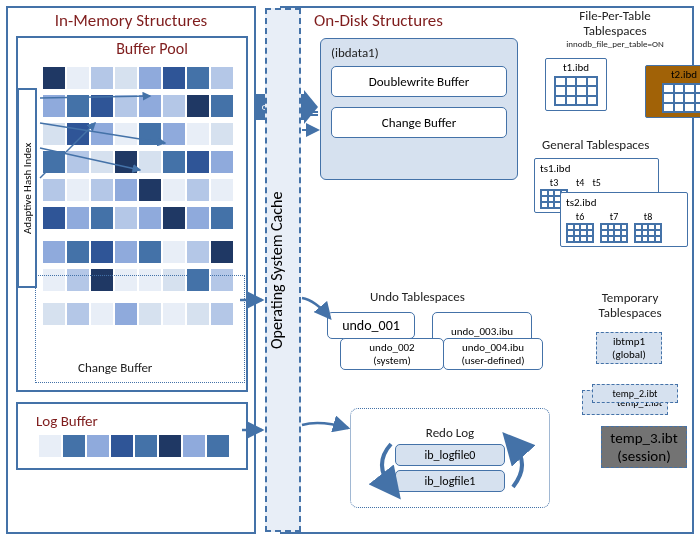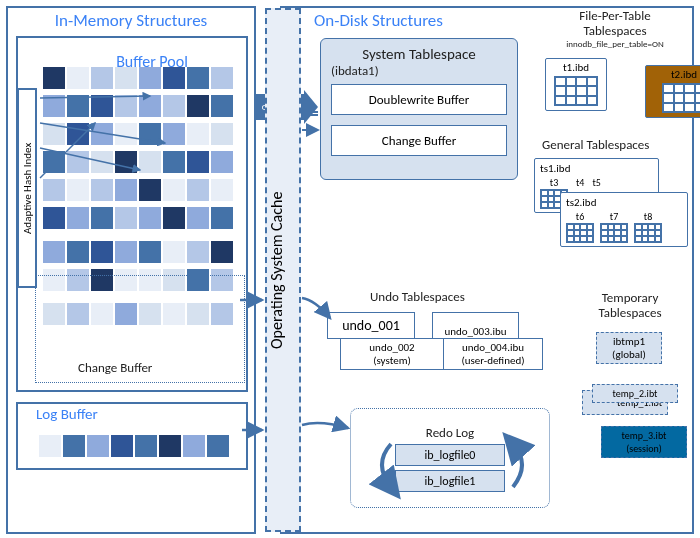--- a/index.html
+++ b/index.html
@@ -1,21 +1,21 @@
 <!DOCTYPE html>
 <html><head>
 <meta charset="utf-8">
 <style>
 *{box-sizing:border-box;margin:0;padding:0;font-family:Calibri,Arial,sans-serif}
 body{background:#fff;width:700px;height:538px;position:relative;overflow:hidden}
 .panel{border:2px solid #4472a8;position:absolute}
-.title{font-size:17px;color:#3b82f6;text-align:center}
+.title{font-size:17px;color:#7f1d1d;text-align:center}
 .subtitle{font-size:13px;color:#222}
 .small{font-size:11px;color:#222}
-.box{border:1.5px solid #4472a8;border-radius:0;text-align:center;font-size:13px;padding:3px 6px}
+.box{border:1.5px solid #4472a8;border-radius:5px;text-align:center;font-size:13px;padding:3px 6px}
 .fbox{border:1.5px solid #4472a8;background:#d6e1ef;border-radius:2px;font-size:11px;text-align:center;padding:2px}
 .dashed{border:2px dashed #4472a8}
 .dashed-light{border:1.5px dashed #4472a8}
 .grid-table{border:1.5px solid #4472a8;display:grid;grid-template-columns:repeat(4,1fr);grid-template-rows:repeat(3,1fr);background:#fff}
 .grid-table div{border:0.5px solid #4472a8}
 .grid-table-s{border:1px solid #4472a8;display:grid;grid-template-columns:repeat(4,1fr);grid-template-rows:repeat(3,1fr);background:#fff}
 .grid-table-s div{border:0.5px solid #4472a8}
 .sq{width:22px;height:22px;display:inline-block;margin:1px}
 .c1{background:#1f3864}
 .c2{background:#2f5597}
@@ -28,21 +28,21 @@
 .arrow{position:absolute;pointer-events:none}
 svg{overflow:visible}
 </style>
 </head>
 <body>
 
 <div class="panel" style="left:6px;top:6px;width:250px;height:528px">
  <div class="title" style="margin-top:2px">In-Memory Structures</div>
 
  <div class="panel" style="left:8px;top:28px;width:232px;height:356px;position:absolute">
-  <div class="title" style="font-size:16px;margin:14px 0 4px 40px">Buffer Pool</div>
+  <div class="title" style="font-size:16px;margin:1px 0 4px 40px">Buffer Pool</div>
 
   <div class="panel vert" style="left:-1px;top:50px;width:20px;height:200px;font-size:11px;background:#fff">
         <span>Adaptive Hash Index</span>
       </div>
 
   <div style="position:absolute;left:24px;top:28px;width:200px">
    <div><span class="sq c1"></span><span class="sq c7"></span><span class="sq c5"></span><span class="sq c6"></span><span class="sq c4"></span><span class="sq c2"></span><span class="sq c3"></span><span class="sq c5"></span></div>
    <div><span class="sq c4"></span><span class="sq c3"></span><span class="sq c2"></span><span class="sq c5"></span><span class="sq c4"></span><span class="sq c5"></span><span class="sq c1"></span><span class="sq c3"></span></div>
    <div><span class="sq c6"></span><span class="sq c2"></span><span class="sq c4"></span><span class="sq c7"></span><span class="sq c3"></span><span class="sq c4"></span><span class="sq c7"></span><span class="sq c6"></span></div>
    <div><span class="sq c3"></span><span class="sq c5"></span><span class="sq c6"></span><span class="sq c1"></span><span class="sq c6"></span><span class="sq c3"></span><span class="sq c2"></span><span class="sq c4"></span></div>
@@ -65,42 +65,41 @@
    <line x1="0" y1="35" x2="125" y2="55" stroke="#4472a8" stroke-width="1.5" marker-end="url(#ah)"></line>
    <line x1="0" y1="60" x2="100" y2="82" stroke="#4472a8" stroke-width="1.5" marker-end="url(#ah)"></line>
    <line x1="0" y1="90" x2="55" y2="35" stroke="#4472a8" stroke-width="1.5" marker-end="url(#ah)"></line>
   </svg>
 
   <div class="dashed-light" style="position:absolute;left:17px;top:237px;width:210px;height:108px;border-style:dotted"></div>
   <div class="subtitle" style="position:absolute;left:60px;top:322px">Change Buffer</div>
  </div>
 
  <div class="panel" style="left:8px;top:394px;width:232px;height:68px;position:absolute">
-  <div class="title" style="font-size:15px;margin:1px 0 0 10px;text-align:left;padding-left:8px">Log Buffer</div>
+  <div class="title" style="font-size:15px;margin:8px 0 0 10px;text-align:left;padding-left:8px">Log Buffer</div>
   <div style="position:absolute;left:20px;top:30px">
    <span class="sq c7"></span><span class="sq c3"></span><span class="sq c4"></span><span class="sq c2"></span><span class="sq c3"></span><span class="sq c1"></span><span class="sq c4"></span><span class="sq c3"></span>
   </div>
  </div>
 </div>
 
 <div style="position:absolute;left:255px;top:94px;width:50px;height:26px;background:#4472a8;color:#fff;font-size:9px;text-align:center;line-height:26px"><span>O_DIRECT</span></div>
 <div style="position:absolute;left:304px;top:90px;width:0;height:0;border-left:14px solid #4472a8;border-top:17px solid transparent;border-bottom:17px solid transparent"></div>
 
 <div class="dashed" style="position:absolute;left:265px;top:8px;width:36px;height:524px;background:#e8eef7">
  <div class="vert" style="height:100%;font-size:16px">
       <span>Operating System Cache</span>
     </div>
 </div>
 
 <div class="panel" style="left:280px;top:6px;width:414px;height:528px;border-left:none">
  <div class="title" style="margin:2px 0 0 34px;text-align:left;font-size:17px">On-Disk Structures</div>
 </div>
 
 <div style="position:absolute;left:320px;top:38px;width:198px;height:142px;border:1.5px solid #4472a8;border-radius:6px;background:#d6e1ef;padding:6px 10px">
- <div class="subtitle" style="text-align:center;font-size:15px">System Tablespace</div>
  <div class="subtitle" style="font-size:13px;margin-bottom:6px">(ibdata1)</div>
  <div class="box" style="background:#fff;margin-bottom:10px;padding:7px">Doublewrite Buffer</div>
  <div class="box" style="background:#fff;padding:7px">Change Buffer</div>
 </div>
 
 <div style="position:absolute;left:540px;top:8px;width:150px">
  <div class="subtitle" style="text-align:center">File-Per-Table</div>
  <div class="subtitle" style="text-align:center">Tablespaces</div>
  <div class="small" style="text-align:center;font-size:9px">innodb_file_per_table=ON</div>
 </div>
@@ -204,32 +203,32 @@
           <div></div>
           <div></div>
           <div></div>
           <div></div>
         </div></div>
  </div>
 </div>
 
 <div class="subtitle" style="position:absolute;left:370px;top:289px">Undo Tablespaces</div>
 <div class="box" style="position:absolute;left:327px;top:312px;width:88px;background:#fff;font-size:14px;padding:4px 2px"><span>undo_001</span></div>
-<div class="box" style="position:absolute;left:432px;top:312px;width:87px;background:#fff;font-size:11px;padding:12px 2px"><span>undo_003.ibu</span></div>
+<div class="box" style="position:absolute;left:432px;top:312px;width:100px;background:#fff;font-size:11px;padding:12px 2px"><span>undo_003.ibu</span></div>
 <div class="box" style="position:absolute;left:340px;top:338px;width:104px;background:#fff;font-size:11px;padding:2px 2px"><span>undo_002</span><br><span>(system)</span></div>
 <div class="box" style="position:absolute;left:443px;top:338px;width:100px;background:#fff;font-size:11px;padding:2px 2px"><span>undo_004.ibu</span><br><span>(user-defined)</span></div>
 
 <div style="position:absolute;left:580px;top:290px;width:100px;text-align:center">
  <div class="subtitle">Temporary</div>
  <div class="subtitle">Tablespaces</div>
 </div>
 <div class="dashed-light" style="position:absolute;left:596px;top:332px;width:66px;background:#d6e1ef;font-size:11px;text-align:center;padding:2px"><span>ibtmp1</span><br><span>(global)</span></div>
 <div class="dashed-light" style="position:absolute;left:582px;top:390px;width:86px;background:#d6e1ef;font-size:10px;text-align:right;padding:5px"><span>temp_1.ibt</span></div>
 <div class="dashed-light" style="position:absolute;left:592px;top:384px;width:86px;background:#d6e1ef;font-size:10px;text-align:center;padding:2px"><span>temp_2.ibt</span></div>
-<div class="dashed-light" style="position:absolute;left:601px;top:426px;width:86px;background:#0369a1;font-size:10px;text-align:center;padding:2px"><span>temp_3.ibt</span><br><span>(session)</span></div>
+<div class="dashed-light" style="position:absolute;left:601px;top:426px;width:86px;background:#737373;font-size:15px;text-align:center;padding:2px"><span>temp_3.ibt</span><br><span>(session)</span></div>
 
 <div class="dashed-light" style="position:absolute;left:350px;top:408px;width:200px;height:100px;border-style:dotted;border-radius:8px">
  <div class="subtitle" style="text-align:center;margin-top:16px">Redo Log</div>
  <div class="box" style="background:#d6e1ef;width:110px;margin:4px auto;font-size:12px;padding:3px">ib_logfile0</div>
  <div class="box" style="background:#d6e1ef;width:110px;margin:4px auto;font-size:12px;padding:3px">ib_logfile1</div>
  <svg class="arrow" style="left:0;top:0" width="200" height="100">
   <defs>
         <marker id="ra" markerWidth="8" markerHeight="8" refX="4" refY="4" orient="auto">
           <path d="M0,0 L8,4 L0,8 Z" fill="#4472a8"></path>
         </marker>

